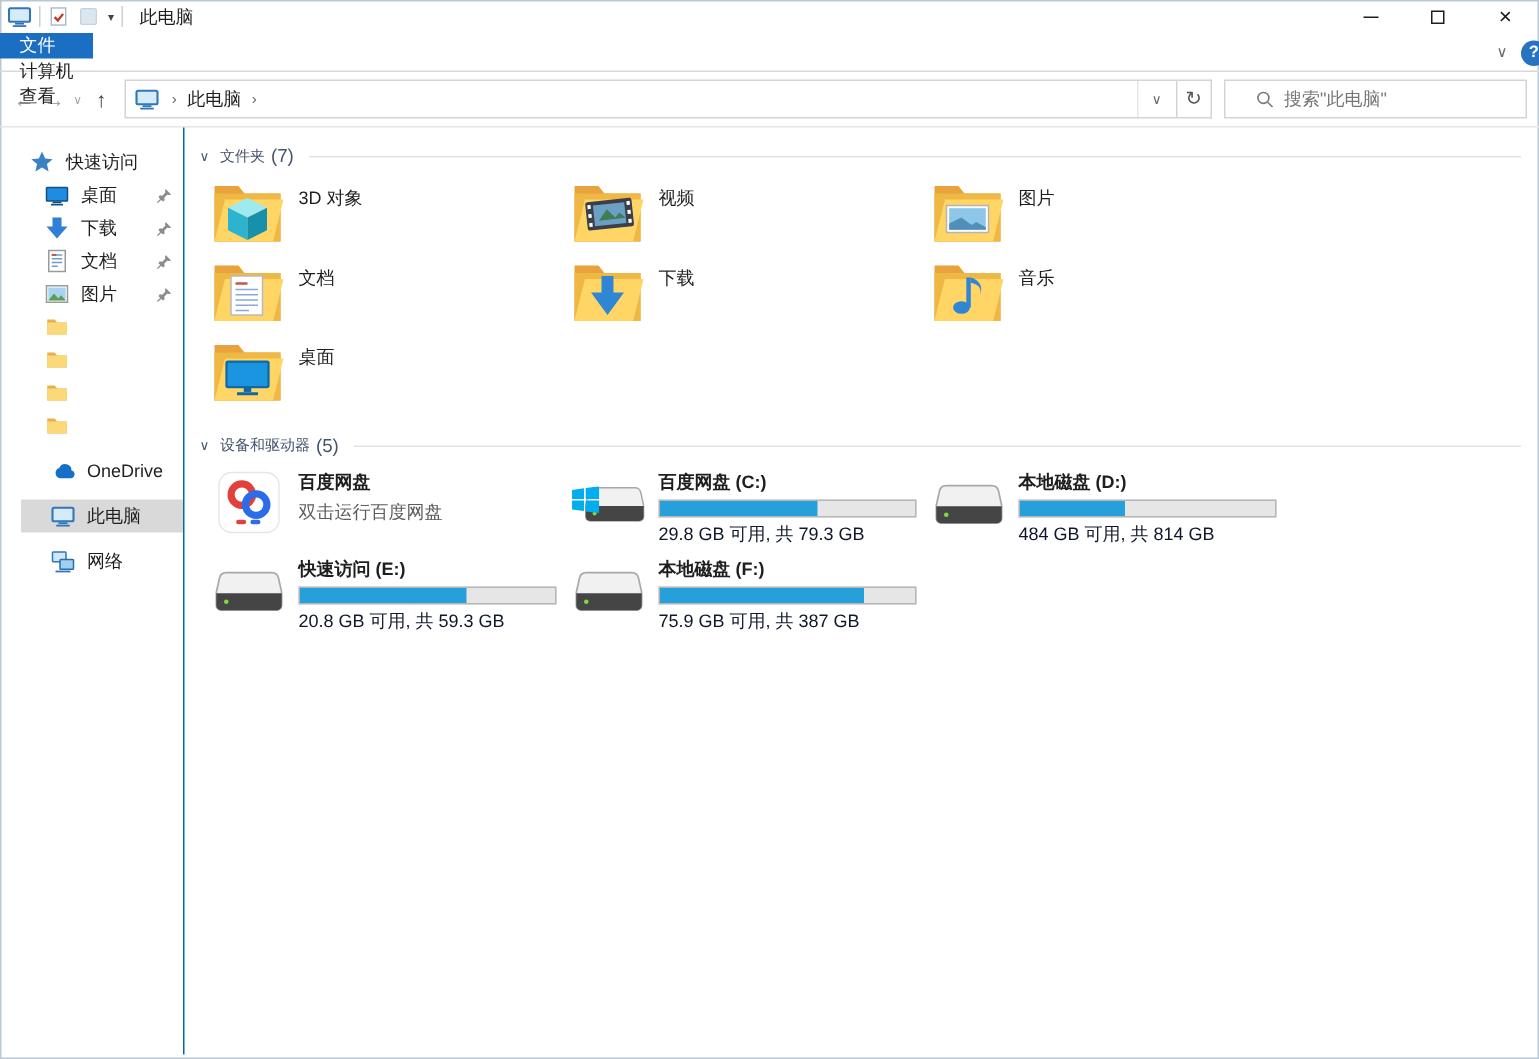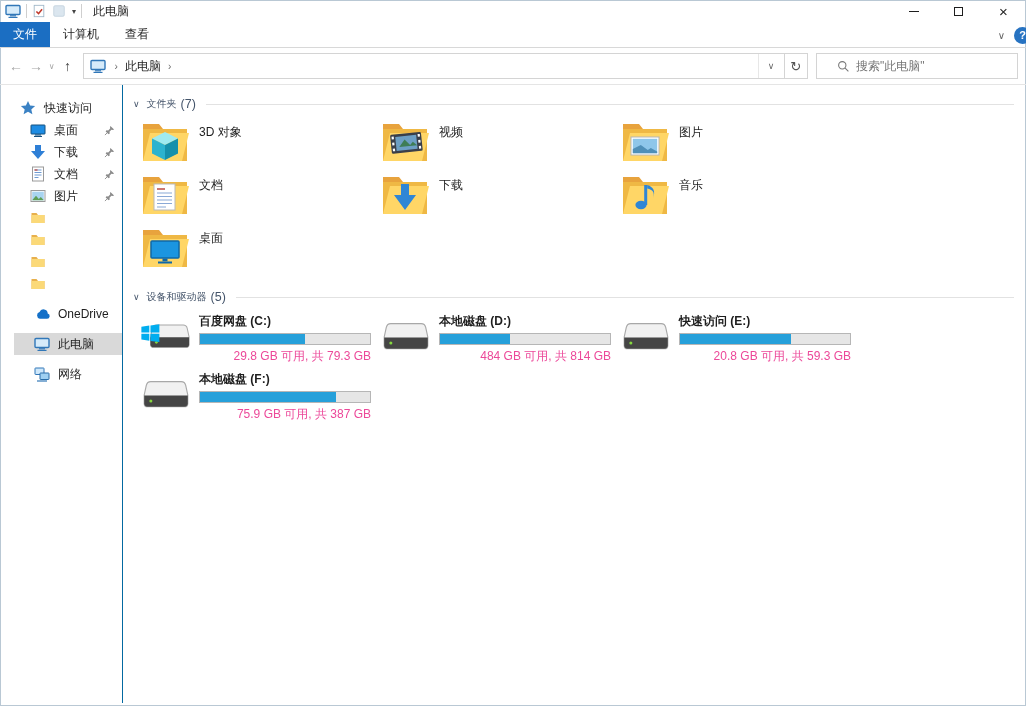--- a/index.html
+++ b/index.html
@@ -18,21 +18,21 @@
   .qat svg { width:14px; height:14px; }
   .qat-drop { font-size:8px; color:#444; }
   .tb-title { margin-left:6px; font-size:12px; }
   .win-btns { margin-left:auto; display:flex; height:22px; }
   .win-btn { width:45px; height:22px; display:flex; align-items:center; justify-content:center; color:#1e1e1e; }
   .min-glyph { width:10px; height:1px; background:#1e1e1e; display:inline-block; }
   .max-glyph { width:9px; height:9px; border:1px solid #1e1e1e; display:inline-block; }
   .close-glyph { font-size:15px; line-height:1; }
   
   .ribbon { height:26px; display:flex; align-items:stretch; border-bottom:1px solid #d8d8d8; position:relative; }
-  .tabs { display:flex; }
+  .tabs { display:flex;flex-direction:column; }
   .tab { padding:0 13px; display:flex; align-items:center; cursor:default; }
   .tab.active { background:#1b6ec2; color:#fff; }
   .ribbon-right { position:absolute; right:0; top:0; height:26px; display:flex; align-items:center; gap:9px; overflow:hidden; padding-right:0; }
   .ribbon-chev { color:#666; font-size:10px; }
   .help-circle { width:17px; height:17px; border-radius:50%; background:#2773c2; color:#fff;
     font-size:11px; font-weight:bold; display:flex; align-items:center; justify-content:center; margin-right:-5px; }
   
   .navrow { height:37px; display:flex; align-items:center; padding:0 8px 0 6px; border-bottom:1px solid #e5e5e5; }
   .nav-btn { width:24px; text-align:center; font-size:14px; }
   .nav-disabled { color:#a6a6a6; }
@@ -71,21 +71,21 @@
   .tile { display:flex; cursor:default; }
   .f-icon { width:48px; height:44px; flex-shrink:0; }
   .tile-label { margin-left:10px; padding-top:5px; }
   .d-icon { width:50px; height:36px; flex-shrink:0; margin-top:6px; }
   .d-icon.sq { width:42px; height:42px; margin:2px 4px 0 4px; }
   .d-info { margin-left:8px; padding-top:1px; }
   .d-name { font-weight:bold; }
   .d-sub { color:#5c5c5c; margin-top:3px; }
   .d-bar { width:172px; height:12px; border:1px solid #b6b6b6; background:#e6e6e6; margin:3px 0 3px; }
   .d-fill { height:100%; background:#26a0da; }
-  .d-cap { color:#ec4899;text-align:right; }
+  .d-cap { color:#0f172a; }
   .hidden-defs { position:absolute; width:0; height:0; overflow:hidden; }
 </style>
 </head>
 <body>
 
 <svg class="hidden-defs" xmlns="http://www.w3.org/2000/svg" aria-hidden="true">
   <defs>
     <symbol id="i-thispc" viewBox="0 0 16 16">
       <rect x="1" y="2.5" width="14" height="9" rx="1" fill="#d6ebfa" stroke="#3177b8" stroke-width="1.4"></rect>
       <rect x="5" y="12.2" width="6" height="1.2" fill="#3177b8"></rect>
@@ -455,20 +455,30 @@
 
     <div class="section">
       <div class="section-header">
         <span class="sec-chev">∨</span>
         <span class="sec-title">设备和驱动器</span>
         <span class="sec-count">(5)</span>
         <span class="sec-rule"></span>
       </div>
       <div class="tile-grid drive-grid">
 
+      <div class="tile drive-tile">
+            <svg class="d-icon sq">
+              <use href="#i-baidu"></use>
+            </svg>
+            <div class="d-info">
+              <div class="d-name">百度网盘</div>
+              <div class="d-sub">双击运行百度网盘</div>
+
+            </div>
+          </div>
           <div class="tile drive-tile">
             <svg class="d-icon">
               <use href="#i-drive-windows"></use>
             </svg>
             <div class="d-info">
               <div class="d-name">百度网盘 (C:)</div>
 
               <div class="d-bar">
                 <div class="d-fill" style="width: 62%;"></div>
               </div>

